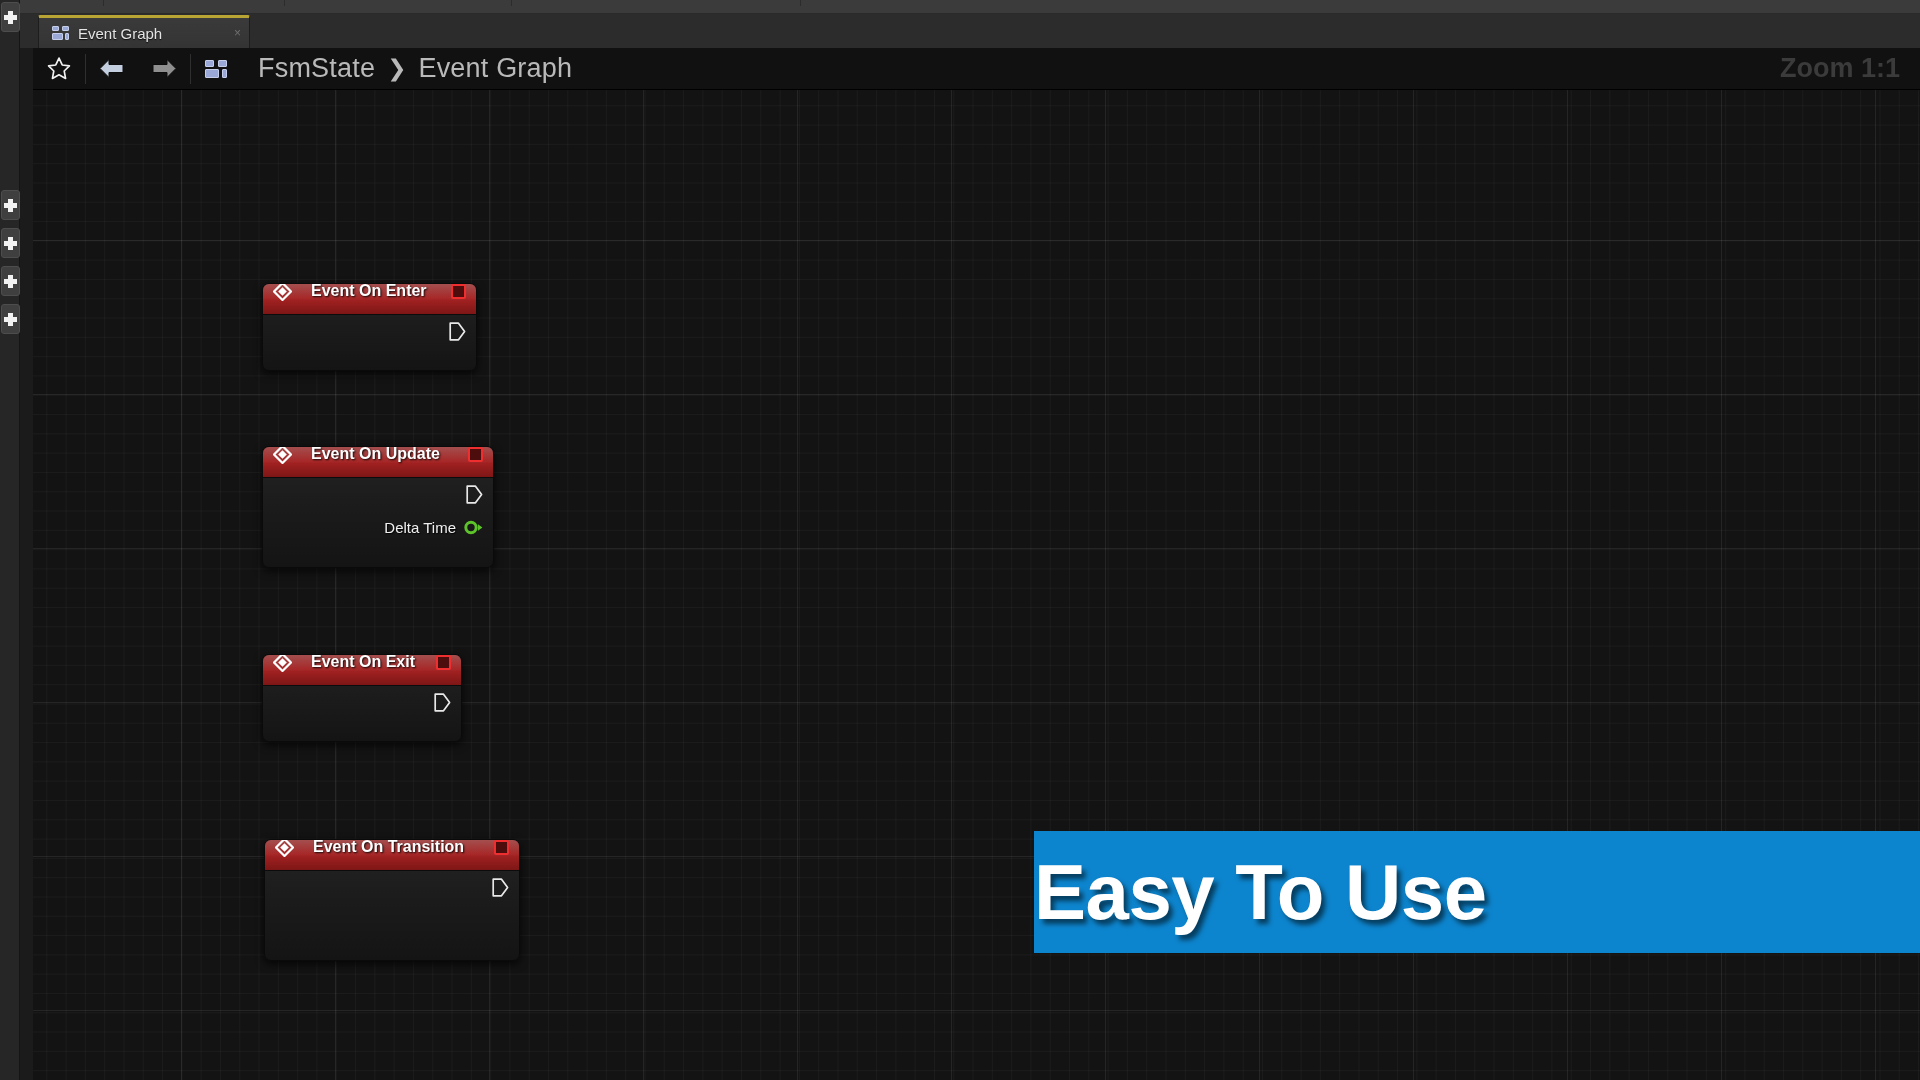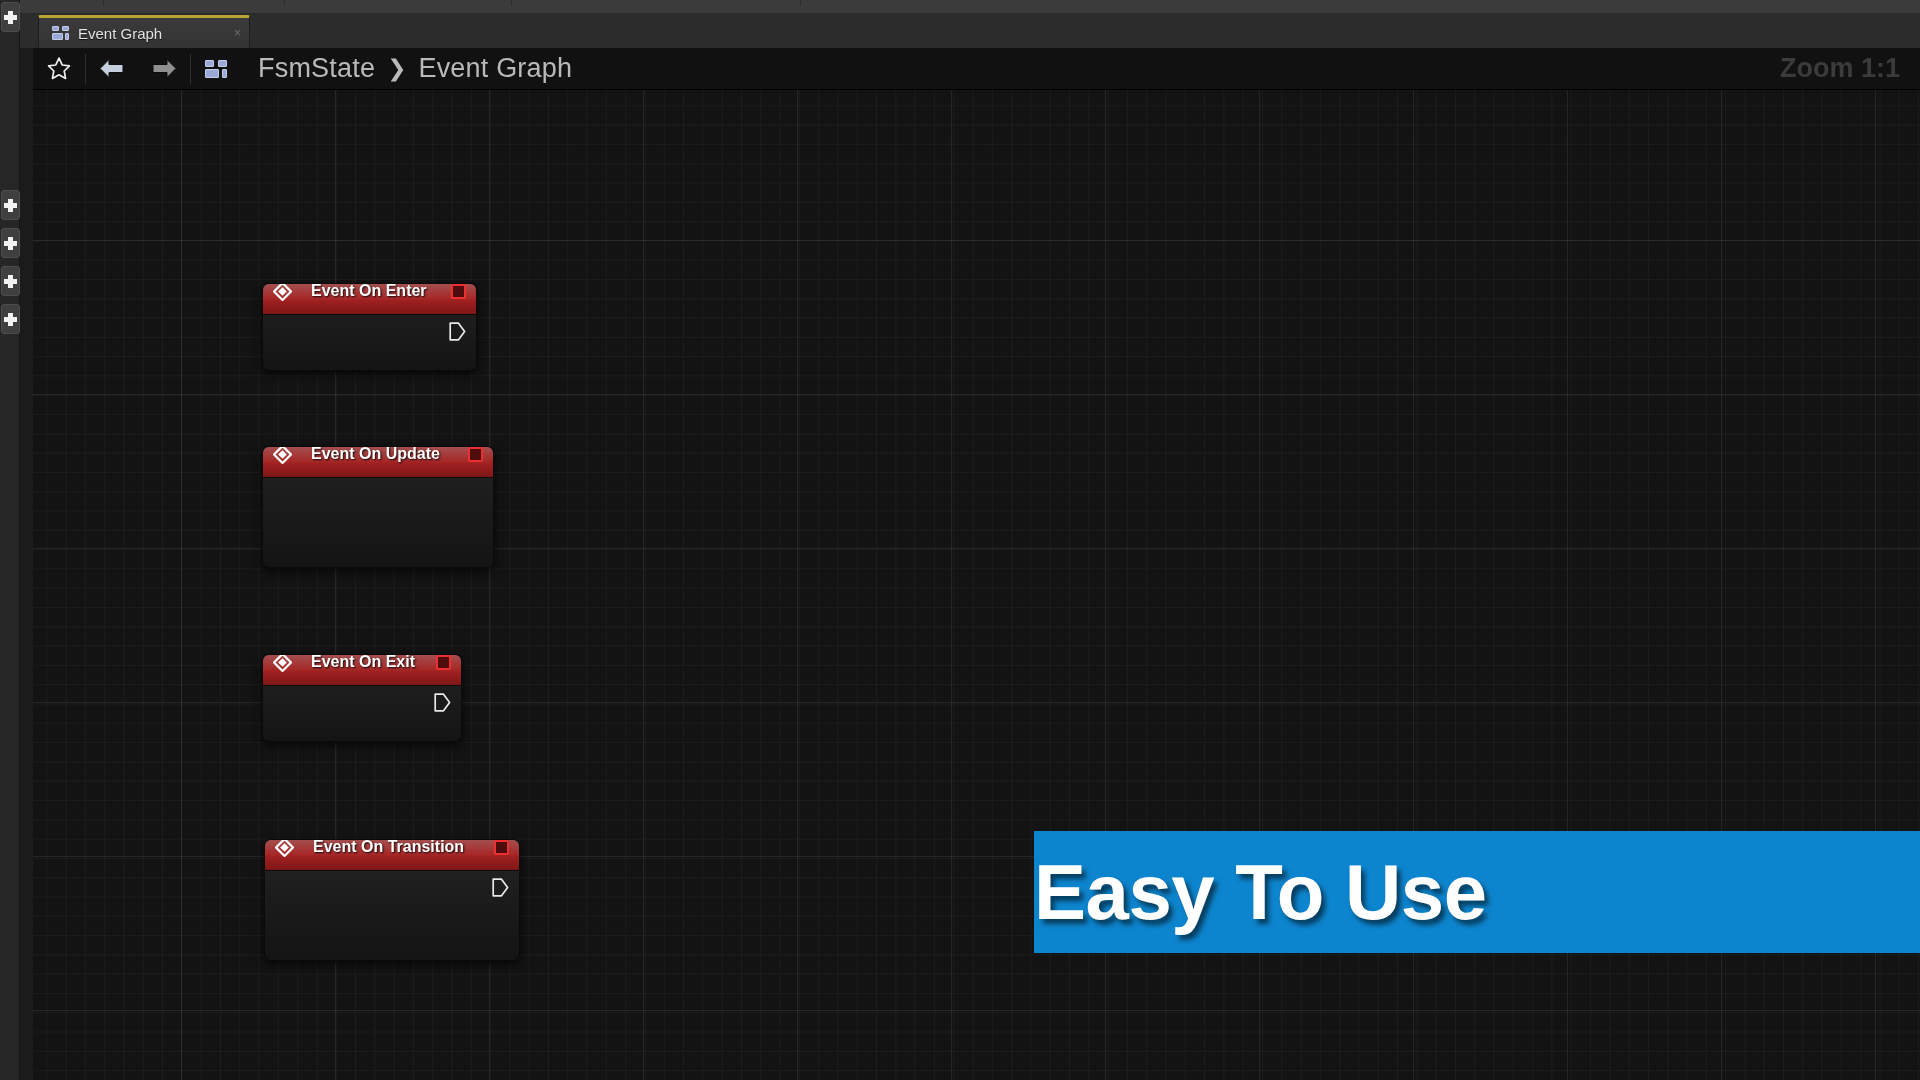--- a/index.html
+++ b/index.html
@@ -310,20 +310,34 @@
         </div>
         <div class="node" style="left: 229px; top: 356px; width: 232px; height: 122px;">
           <div class="node-head">
             <svg class="ev-diamond" viewBox="0 0 19 19">
               <polygon points="9.5,1 18,9.5 9.5,18 1,9.5" fill="none" stroke="#ffffff" stroke-width="2.2" stroke-linejoin="round"></polygon>
               <polygon points="9.5,5.2 13.8,9.5 9.5,13.8 5.2,9.5" fill="#ffffff"></polygon>
             </svg>
             <span class="node-title">Event On Update</span>
             <span class="node-badge"></span>
           </div>
+          <div class="node-body">
+            <div class="pin-row">
+              <svg class="exec-pin" viewBox="0 0 17 19">
+                <path d="M1.2 1.2 L9.5 1.2 L15.6 9.5 L9.5 17.8 L1.2 17.8 Z" fill="none" stroke="#e8e8e8" stroke-width="1.7" stroke-linejoin="round"></path>
+              </svg>
+            </div>
+            <div class="pin-row">
+              <span class="pin-label">Delta Time</span>
+              <svg class="data-pin" viewBox="0 0 19 15">
+                <circle cx="7" cy="7.5" r="5.2" fill="none" stroke="#5ec32b" stroke-width="3"></circle>
+                <path d="M14 4.2 L18.4 7.5 L14 10.8 Z" fill="#5ec32b"></path>
+              </svg>
+            </div>
+          </div>
         </div>
         <div class="node" style="left: 229px; top: 564px; width: 200px; height: 88px;">
           <div class="node-head">
             <svg class="ev-diamond" viewBox="0 0 19 19">
               <polygon points="9.5,1 18,9.5 9.5,18 1,9.5" fill="none" stroke="#ffffff" stroke-width="2.2" stroke-linejoin="round"></polygon>
               <polygon points="9.5,5.2 13.8,9.5 9.5,13.8 5.2,9.5" fill="#ffffff"></polygon>
             </svg>
             <span class="node-title">Event On Exit</span>
             <span class="node-badge"></span>
           </div>

